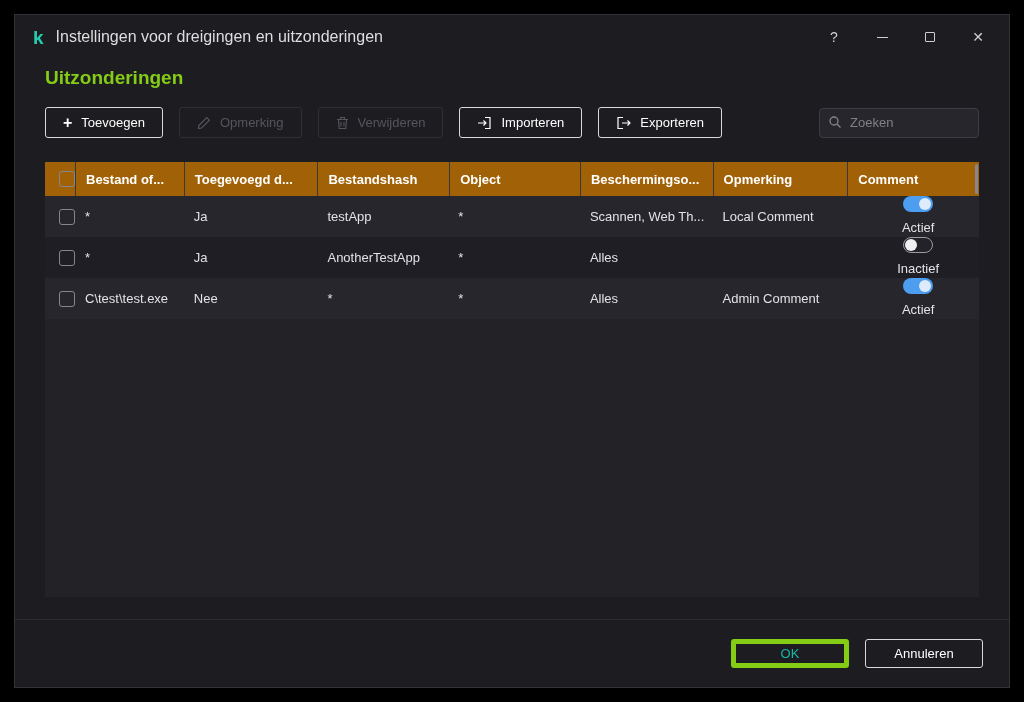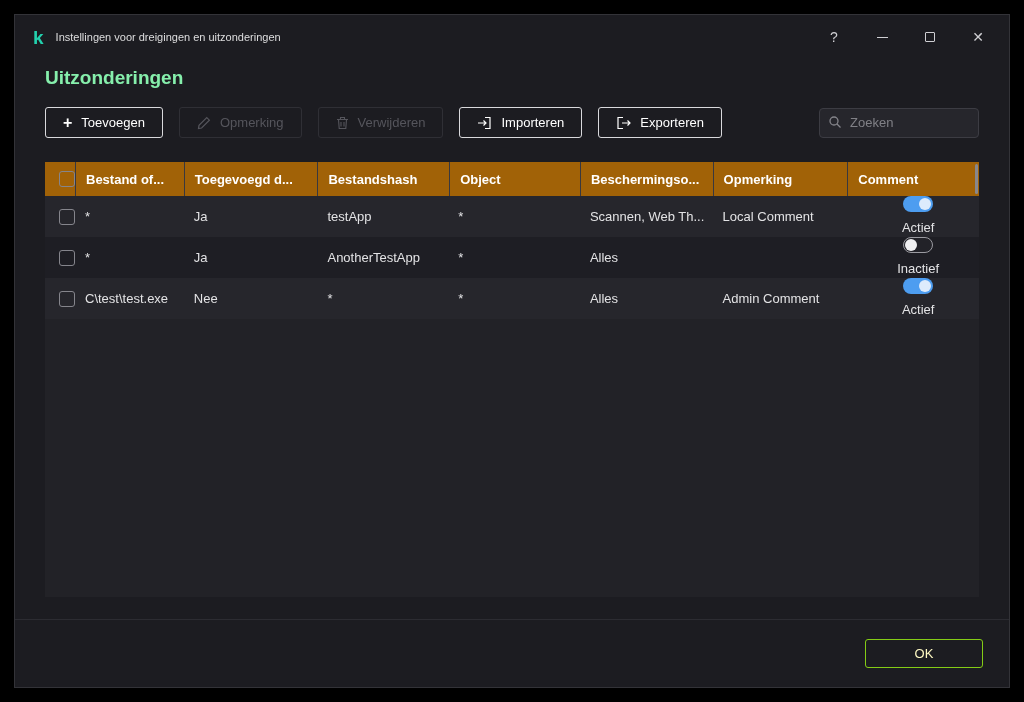--- a/index.html
+++ b/index.html
@@ -5,30 +5,30 @@
   * { margin:0; padding:0; box-sizing:border-box; }
   html,body { width:1024px; height:702px; }
   body { background:#000; font-family:"Liberation Sans","DejaVu Sans",sans-serif; overflow:hidden; }
 
   .window { position:absolute; left:14px; top:14px; width:996px; height:674px;
             background:#1c1c21; border:1px solid #333338; display:flex; flex-direction:column; }
 
   
   .titlebar { height:44px; display:flex; align-items:center; padding:0 14px 0 18px; flex:none; }
   .logo { color:#23d1ae; font-weight:bold; font-size:19px; line-height:1; }
-  .titlebar-title { margin-left:12px; font-size:11px; color:#dededf; }
+  .titlebar-title { margin-left:12px; font-size:16px; color:#dededf; }
   .titlebar-controls { margin-left:auto; display:flex; align-items:center; }
   .tb-btn { width:34px; height:30px; display:flex; align-items:center; justify-content:center;
             color:#cfcfd3; font-size:14px; cursor:pointer; margin-left:14px; background:transparent; border:none; }
   .min-shape { width:11px; height:1px; background:#cfcfd3; display:block; }
   .max-shape { width:10px; height:10px; border:1px solid #cfcfd3; border-radius:1px; display:block; }
 
   
   .content { flex:1; padding:0 30px; display:flex; flex-direction:column; }
-  .page-title { margin-top:6px; font-size:19px; font-weight:bold; color:#86efac; line-height:26px; }
+  .page-title { margin-top:6px; font-size:19px; font-weight:bold; color:#84cc16; line-height:26px; }
 
   .toolbar { margin-top:16px; display:flex; gap:16px; align-items:center; height:31px; flex:none; }
   .btn { height:31px; display:inline-flex; align-items:center; gap:9px; padding:0 17px;
          border:1px solid #d9d9dc; border-radius:3px; background:transparent; color:#fff;
          font-size:13px; font-family:inherit; cursor:pointer; white-space:nowrap; }
   .btn .bicon { display:flex; align-items:center; }
   .plus { font-size:16px; line-height:1; font-weight:bold; }
   .btn.disabled { border-color:#2f2f35; color:#55555c; cursor:default; }
 
   .search-wrap { margin-left:auto; position:relative; width:160px; height:30px; }
@@ -64,21 +64,21 @@
   .toggle.off::after { content:""; position:absolute; left:1px; top:1px; width:12px; height:12px;
                        border-radius:50%; background:#f0f0f2; }
   .scroll-thumb { position:absolute; right:1px; top:2px; width:3px; height:30px;
                   background:#87878d; border-radius:2px; }
 
   
   .footer { margin-top:auto; height:68px; border-top:1px solid #2c2c32; display:flex;
             align-items:center; justify-content:flex-end; gap:16px; padding:0 26px; flex:none; }
   .fbtn { min-width:118px; height:29px; display:inline-flex; align-items:center; justify-content:center;
           border-radius:3px; font-size:13px; font-family:inherit; background:transparent; cursor:pointer; }
-  .fbtn.ok { border:1px solid #84cc16; color:#fef9c3; cursor:default; }
+  .fbtn.ok { border:5px solid #84cc16; color:#14b8a6; cursor:default; }
   .fbtn.cancel { border:1px solid #d9d9dc; color:#fff; }
 </style>
 </head>
 <body>
 
 <div class="window">
 
   <div class="titlebar">
     <span class="logo">k</span>
     <span class="titlebar-title">Instellingen voor dreigingen en uitzonderingen</span>
@@ -208,15 +208,16 @@
       <span>Actief</span>
     </div>
   </div>
         </div>
       <span class="scroll-thumb"></span>
     </div>
   </div>
 
   <div class="footer">
     <button class="fbtn ok">OK</button>
+    <button class="fbtn cancel">Annuleren</button>
   </div>
 
 </div>
 
 </body></html>

